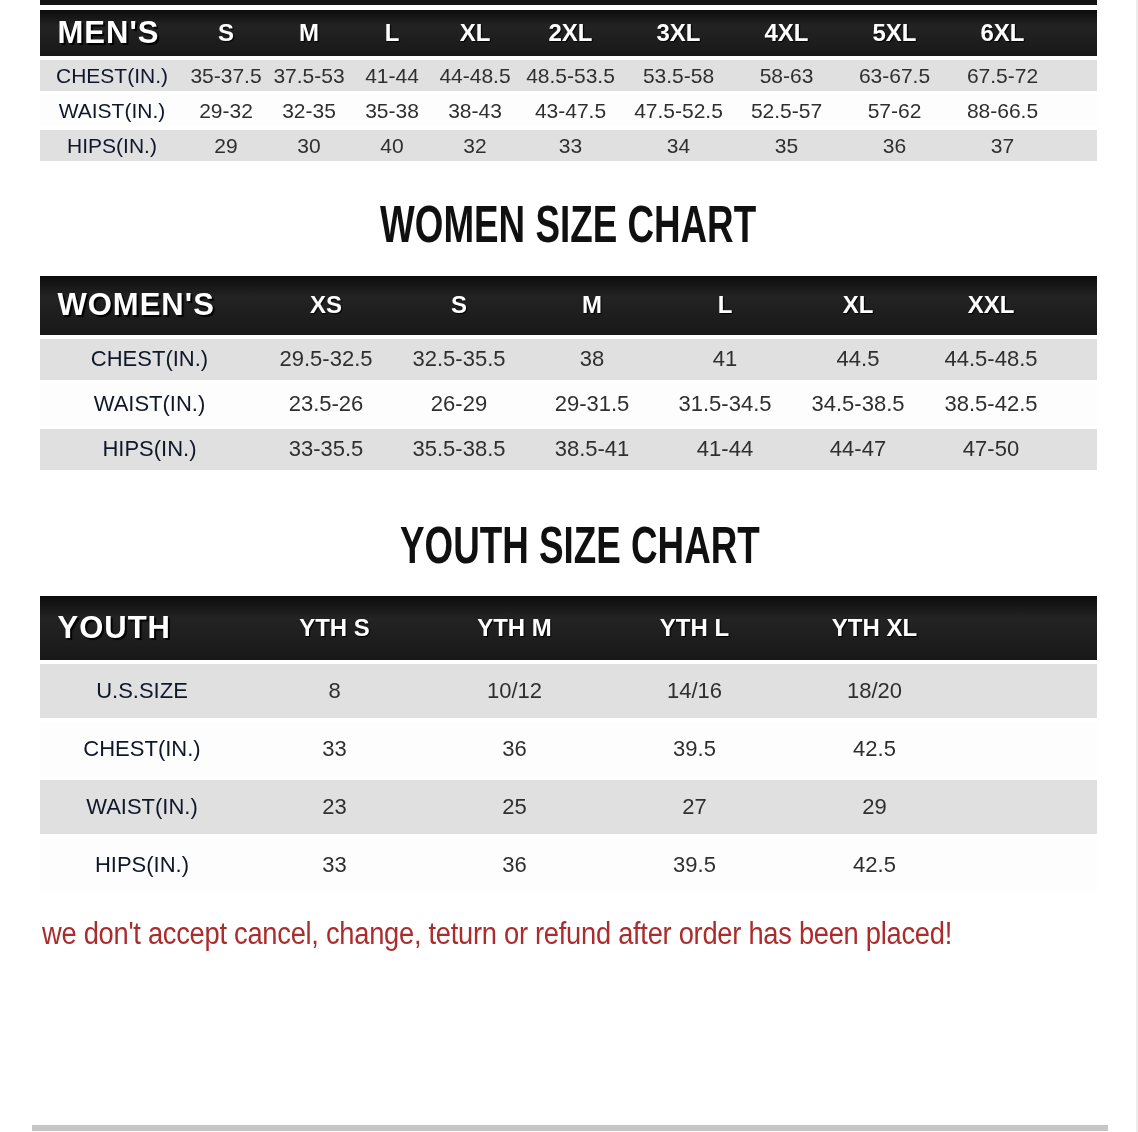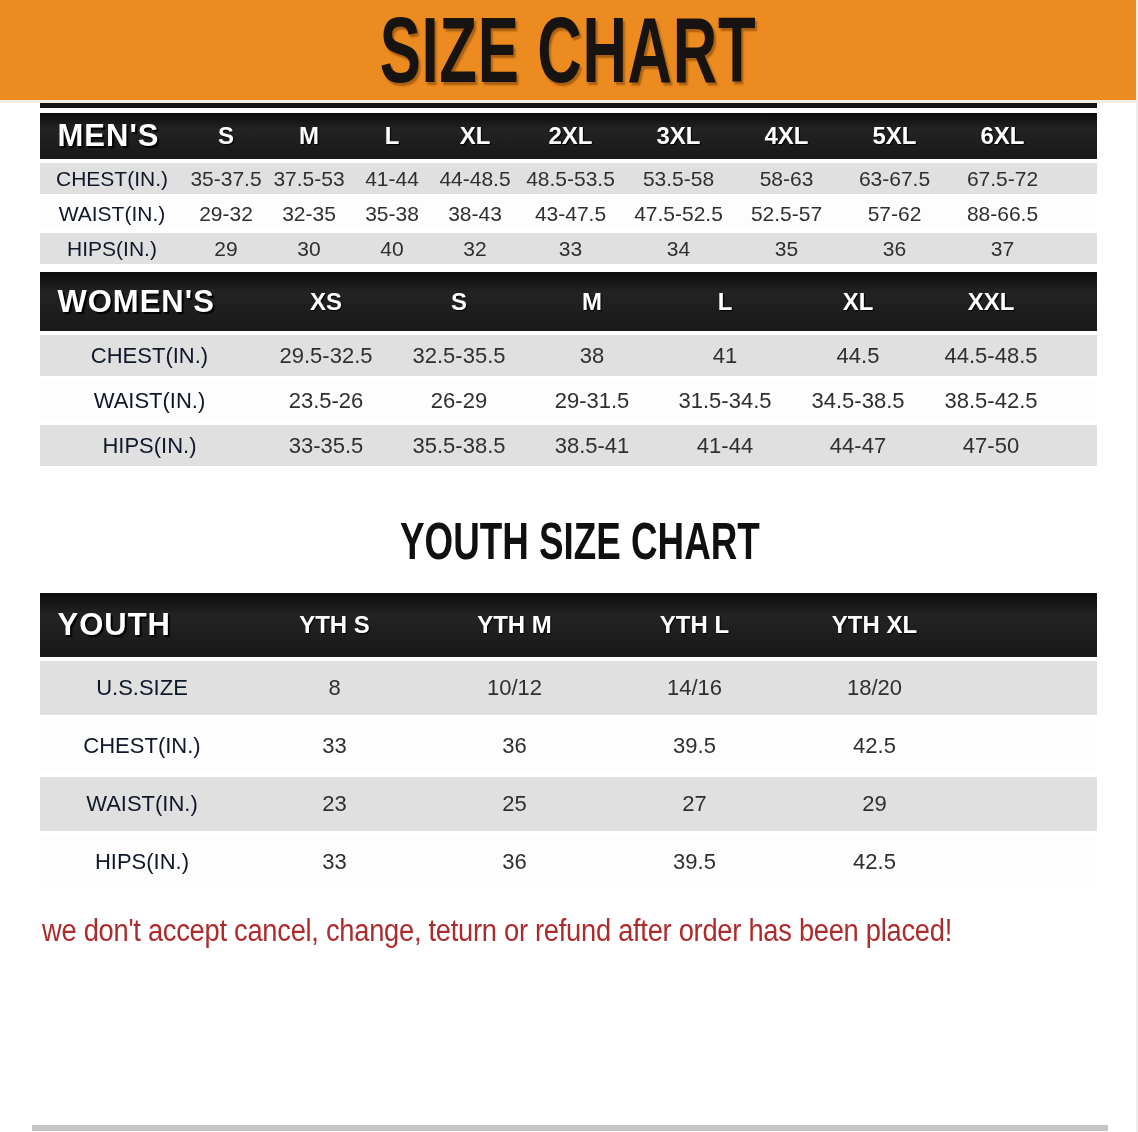--- a/index.html
+++ b/index.html
@@ -58,23 +58,20 @@
   .disclaimer .red{display:inline-block;transform:scaleX(0.88);transform-origin:left center;
     color:#AC2B2D;font-size:31px;font-weight:500;letter-spacing:-0.3px;white-space:nowrap;}
 
   .bottom-strip{position:absolute;left:32px;right:28px;bottom:1px;height:6px;background:#c6c6c6;}
 </style>
 </head>
 <body>
 
 <div class="page">
 
-  <header class="banner">
-    <span class="banner-title">SIZE CHART</span>
-  </header>
 
   <section class="sect sect-man">
     <div class="topline"></div>
     <table class="sizes t0">
         <colgroup>
           <col class="c0">
           <col class="c1">
           <col class="c2">
           <col class="c3">
           <col class="c4">
@@ -138,20 +135,21 @@
             <td>35</td>
             <td>36</td>
             <td>37</td>
             <td></td>
           </tr>
         </tbody>
       </table>
   </section>
 
   <section class="sect sect-women">
+    <h2 class="sect-heading"><span class="cond">WOMEN SIZE CHART</span></h2>
     <table class="sizes t1">
         <colgroup>
           <col class="c0">
           <col class="c1">
           <col class="c2">
           <col class="c3">
           <col class="c4">
           <col class="c5">
           <col class="c6">
           <col class="cf">

